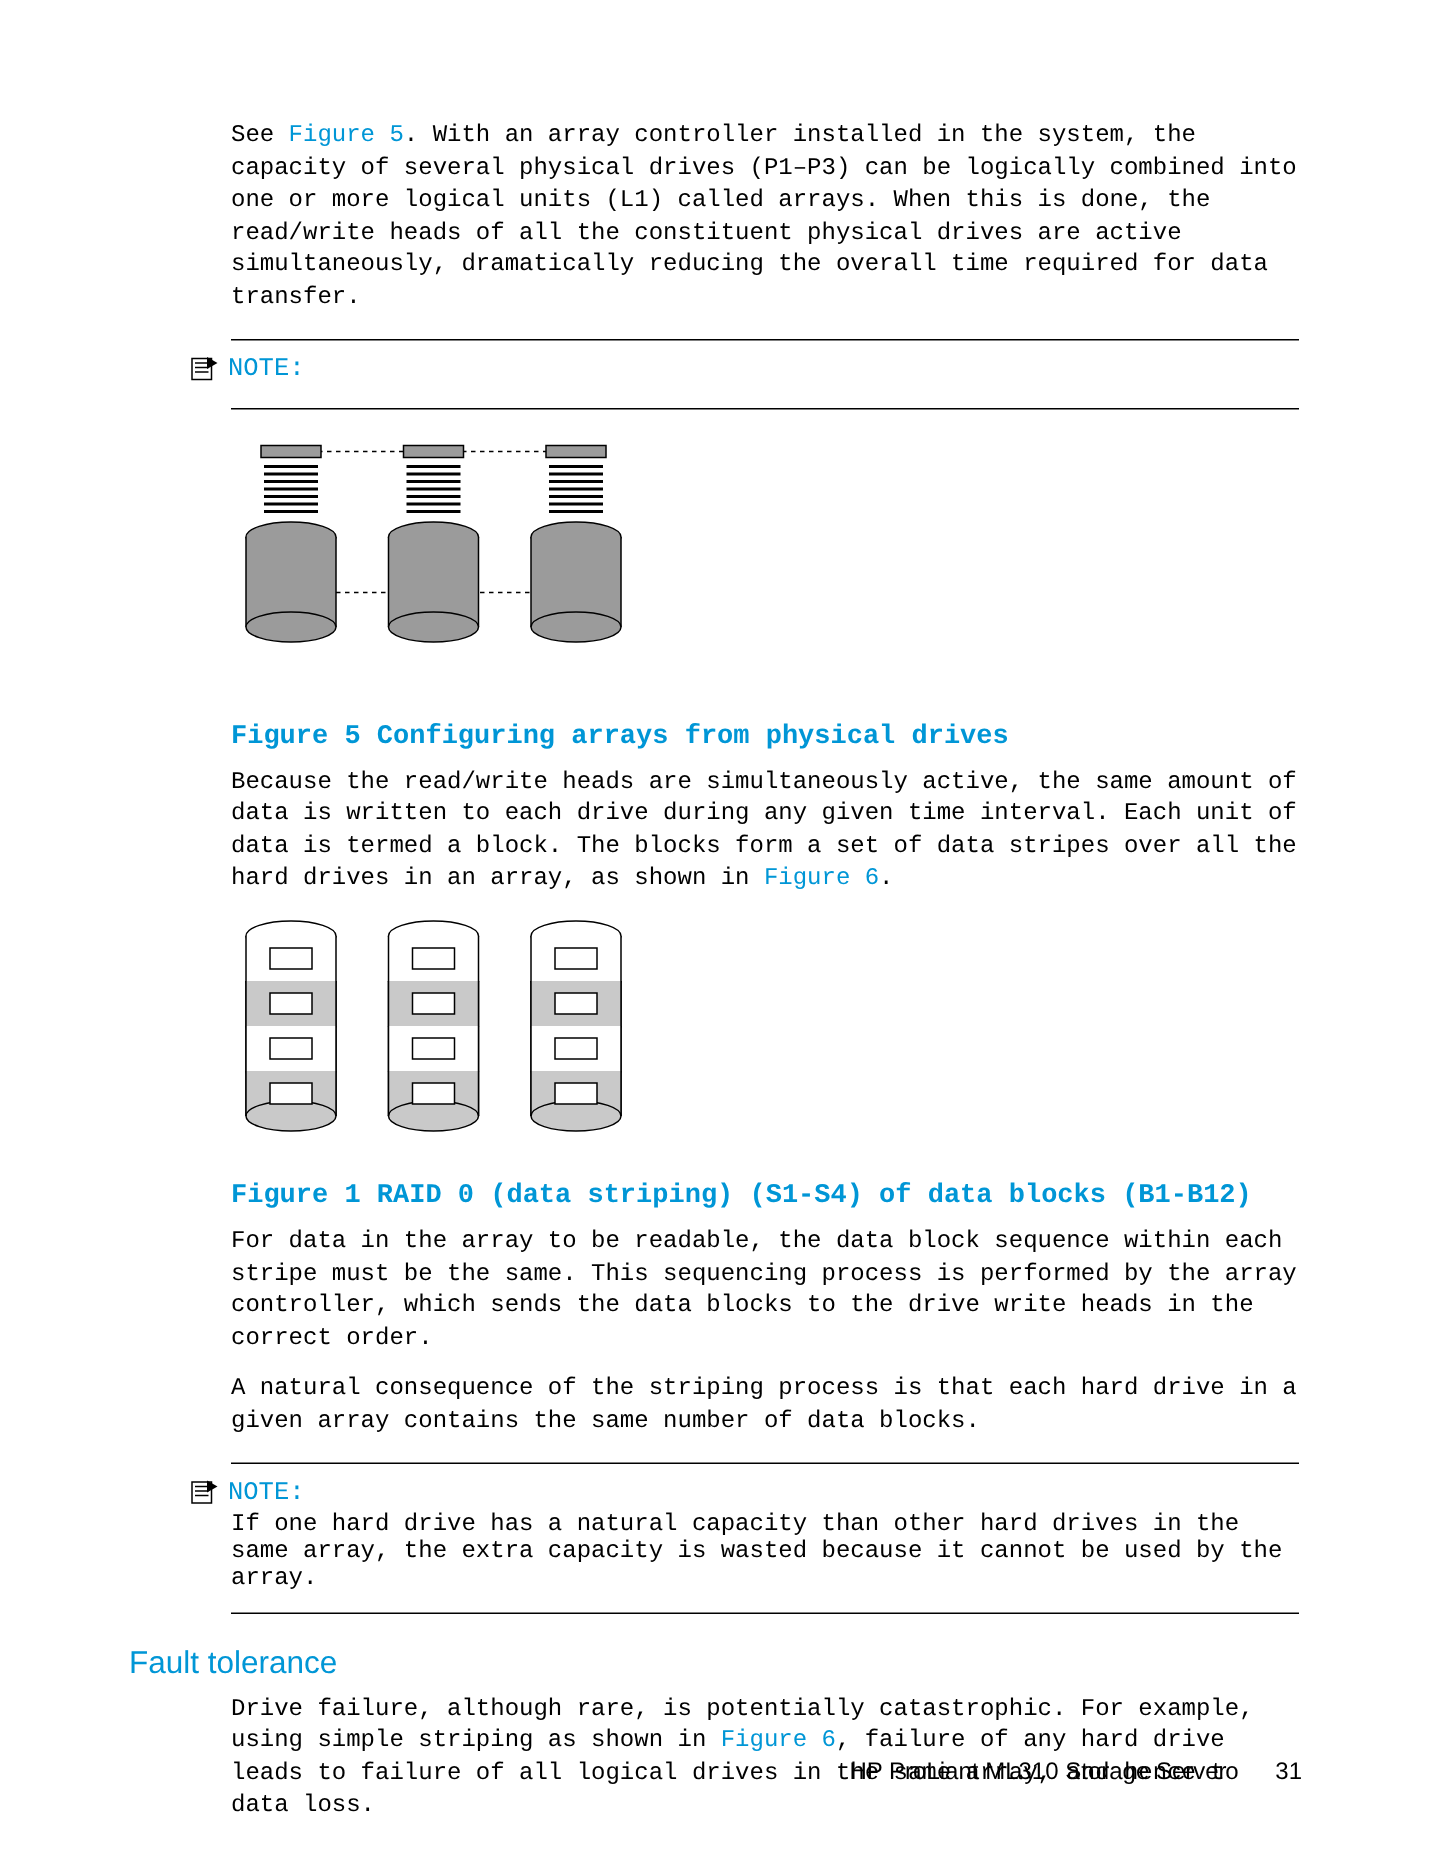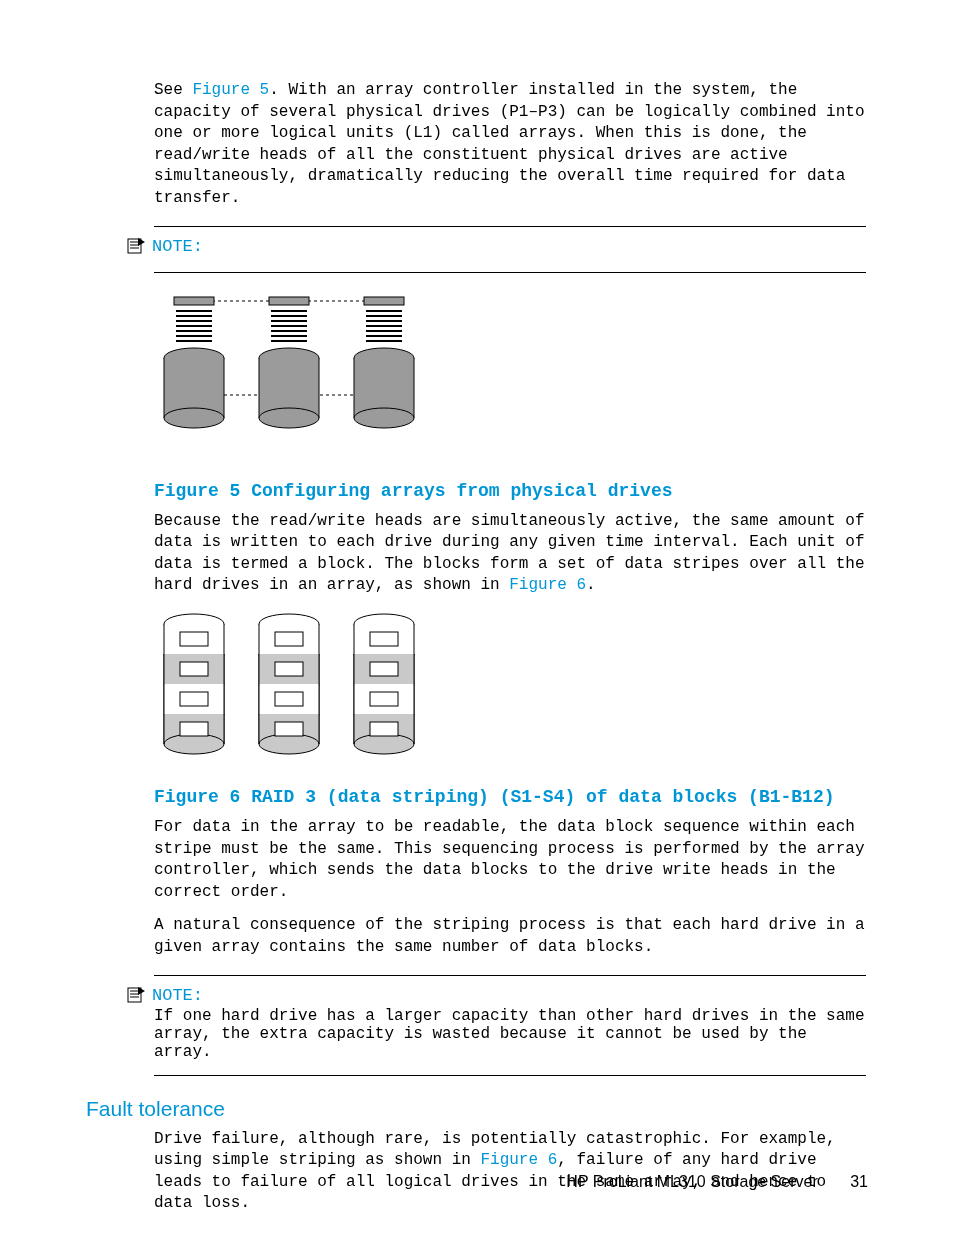--- a/index.html
+++ b/index.html
@@ -197,37 +197,37 @@
           <line x1="0" y1="40" x2="0" y2="130" stroke="#000"></line>
           <line x1="60" y1="40" x2="60" y2="130" stroke="#000"></line>
           <rect x="16" y="18" width="28" height="14" fill="#fff" stroke="#000"></rect>
           <rect x="16" y="48" width="28" height="14" fill="#fff" stroke="#000"></rect>
           <rect x="16" y="78" width="28" height="14" fill="#fff" stroke="#000"></rect>
           <rect x="16" y="108" width="28" height="14" fill="#fff" stroke="#000"></rect>
         </g>
       </g>
     </svg>
 
-    <div class="fig-caption">Figure 6 RAID 3 (data striping) (S1-S4) of data blocks (B1-B12)</div>
+    <div class="fig-caption">Figure 1 RAID 0 (data striping) (S1-S4) of data blocks (B1-B12)</div>
 
     <p>For data in the array to be readable, the data block sequence within each stripe must be the same. This sequencing process is performed by the array controller, which sends the data blocks to the drive write heads in the correct order.</p>
     <p>A natural consequence of the striping process is that each hard drive in a given array contains the same number of data blocks.</p>
 
     <div class="note-block">
       <div class="note-head-row">
         <svg class="note-icon" viewBox="0 0 20 18">
           <rect x="2" y="2" width="13" height="14" fill="none" stroke="#000" stroke-width="1"></rect>
           <line x1="4" y1="5" x2="13" y2="5" stroke="#000" stroke-width="1"></line>
           <line x1="4" y1="8" x2="13" y2="8" stroke="#000" stroke-width="1"></line>
           <line x1="4" y1="11" x2="13" y2="11" stroke="#000" stroke-width="1"></line>
           <path d="M12 1 L19 5 L12 9 Z" fill="#000"></path>
         </svg>
         <span class="note-label">NOTE:</span>
       </div>
-      <div>If one hard drive has a larger capacity than other hard drives in the same array, the extra capacity is wasted because it cannot be used by the array.</div>
+      <div>If one hard drive has a natural capacity than other hard drives in the same array, the extra capacity is wasted because it cannot be used by the array.</div>
     </div>
   </div>
 
   <h2 class="section" style="margin-top:21px">Fault tolerance</h2>
 
   <div class="body-indent">
     <p>
       <span>Drive failure, although rare, is potentially catastrophic.  For example, using simple striping as shown in </span><a class="fig-link">Figure 6</a><span>, failure of any hard drive leads to failure of all logical drives in the same array, and hence to data loss.</span>
     </p>
   </div>

